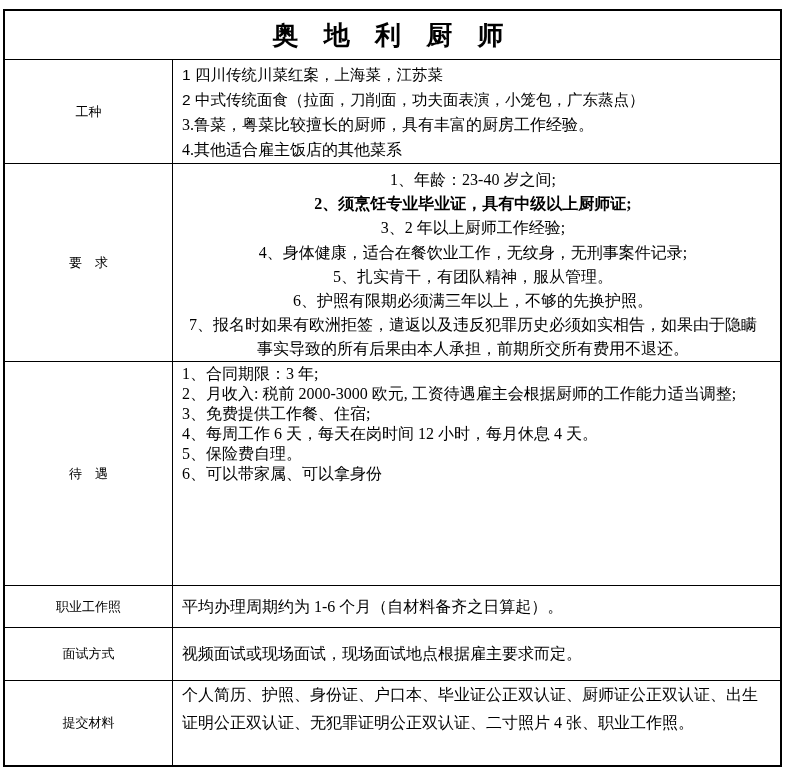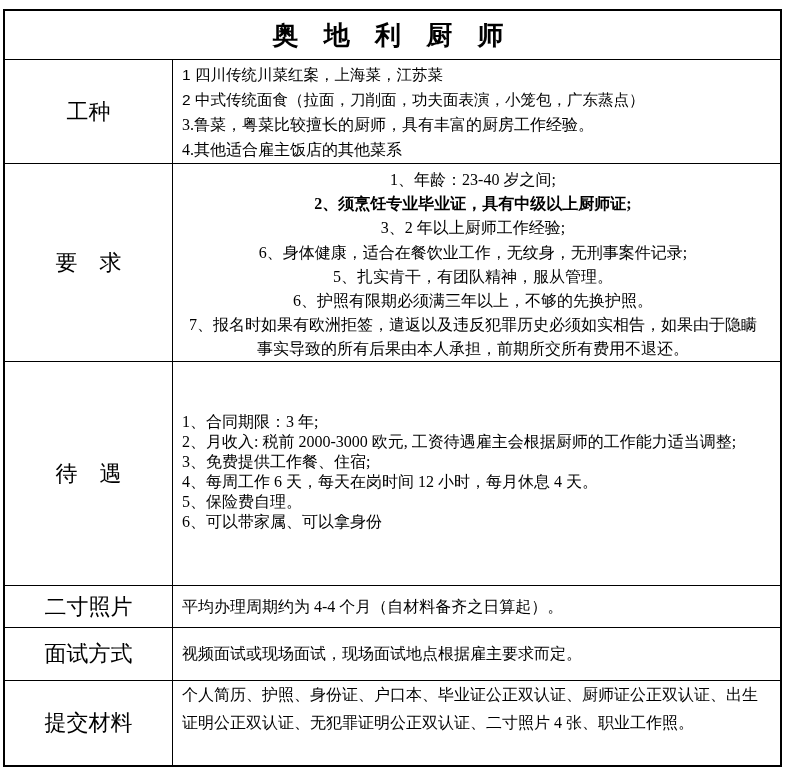--- a/index.html
+++ b/index.html
@@ -38,21 +38,21 @@
     white-space: pre;
   }
 
   .label-cell {
     width: 168px;
     flex: 0 0 168px;
     border-right: 1px solid #000000;
     display: flex;
     align-items: center;
     justify-content: center;
-    font-size: 22px;
+    font-size: 13px;
     white-space: pre;
     text-align: center;
   }
   .content-cell {
     flex: 1 1 auto;
     padding: 3px 16px 0 9px;
     overflow: hidden;
   }
   .line {
     font-size: 16px;
@@ -77,21 +77,21 @@
 
   
   .r-req .content-cell { padding-top: 4px; }
   .r-req .line { line-height: 24.2px; text-align: center; }
   .bold-line { font-weight: bold; }
 
   
   .r-benefit .content-cell {
     display: flex;
     flex-direction: column;
-    justify-content: center;
+    justify-content: flex-start;
     padding-top: 2px;
     padding-bottom: 6px;
   }
   .r-benefit .line { line-height: 20px; }
 
   
   .r-period .content-cell,
   .r-interview .content-cell {
     display: flex;
     align-items: center;
@@ -124,43 +124,43 @@
       <div class="line">4.其他适合雇主饭店的其他菜系</div>
     </div>
   </div>
 
   <div class="trow r-req">
     <div class="label-cell">要    求</div>
     <div class="content-cell">
       <div class="line">1、年龄：23-40 岁之间;</div>
       <div class="line bold-line">2、须烹饪专业毕业证，具有中级以上厨师证;</div>
       <div class="line">3、2 年以上厨师工作经验;</div>
-      <div class="line">6、身体健康，适合在餐饮业工作，无纹身，无刑事案件记录;</div>
+      <div class="line">4、身体健康，适合在餐饮业工作，无纹身，无刑事案件记录;</div>
       <div class="line">5、扎实肯干，有团队精神，服从管理。</div>
       <div class="line">6、护照有限期必须满三年以上，不够的先换护照。</div>
       <div class="line">7、报名时如果有欧洲拒签，遣返以及违反犯罪历史必须如实相告，如果由于隐瞒事实导致的所有后果由本人承担，前期所交所有费用不退还。</div>
     </div>
   </div>
 
   <div class="trow r-benefit">
     <div class="label-cell">待    遇</div>
     <div class="content-cell">
       <div class="line">1、合同期限：3 年;</div>
       <div class="line">2、月收入: 税前 2000-3000 欧元, 工资待遇雇主会根据厨师的工作能力适当调整;</div>
       <div class="line">3、免费提供工作餐、住宿;</div>
       <div class="line">4、每周工作 6 天，每天在岗时间 12 小时，每月休息 4 天。</div>
       <div class="line">5、保险费自理。</div>
       <div class="line">6、可以带家属、可以拿身份</div>
     </div>
   </div>
 
   <div class="trow r-period">
-    <div class="label-cell">二寸照片</div>
+    <div class="label-cell">职业工作照</div>
     <div class="content-cell">
-      <div class="line">平均办理周期约为 4-4 个月（自材料备齐之日算起）。</div>
+      <div class="line">平均办理周期约为 1-6 个月（自材料备齐之日算起）。</div>
     </div>
   </div>
 
   <div class="trow r-interview">
     <div class="label-cell">面试方式</div>
     <div class="content-cell">
       <div class="line">视频面试或现场面试，现场面试地点根据雇主要求而定。</div>
     </div>
   </div>
 

